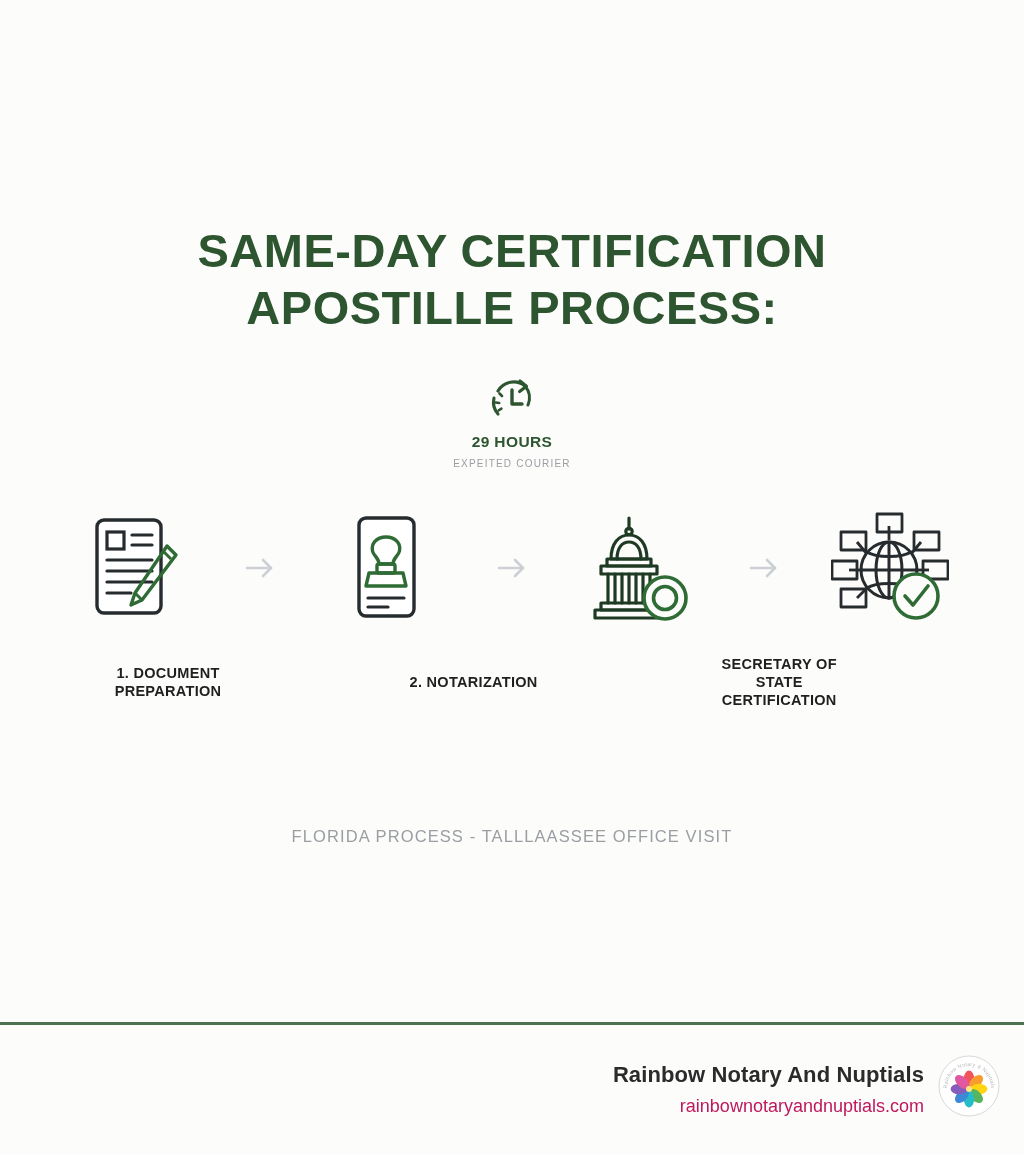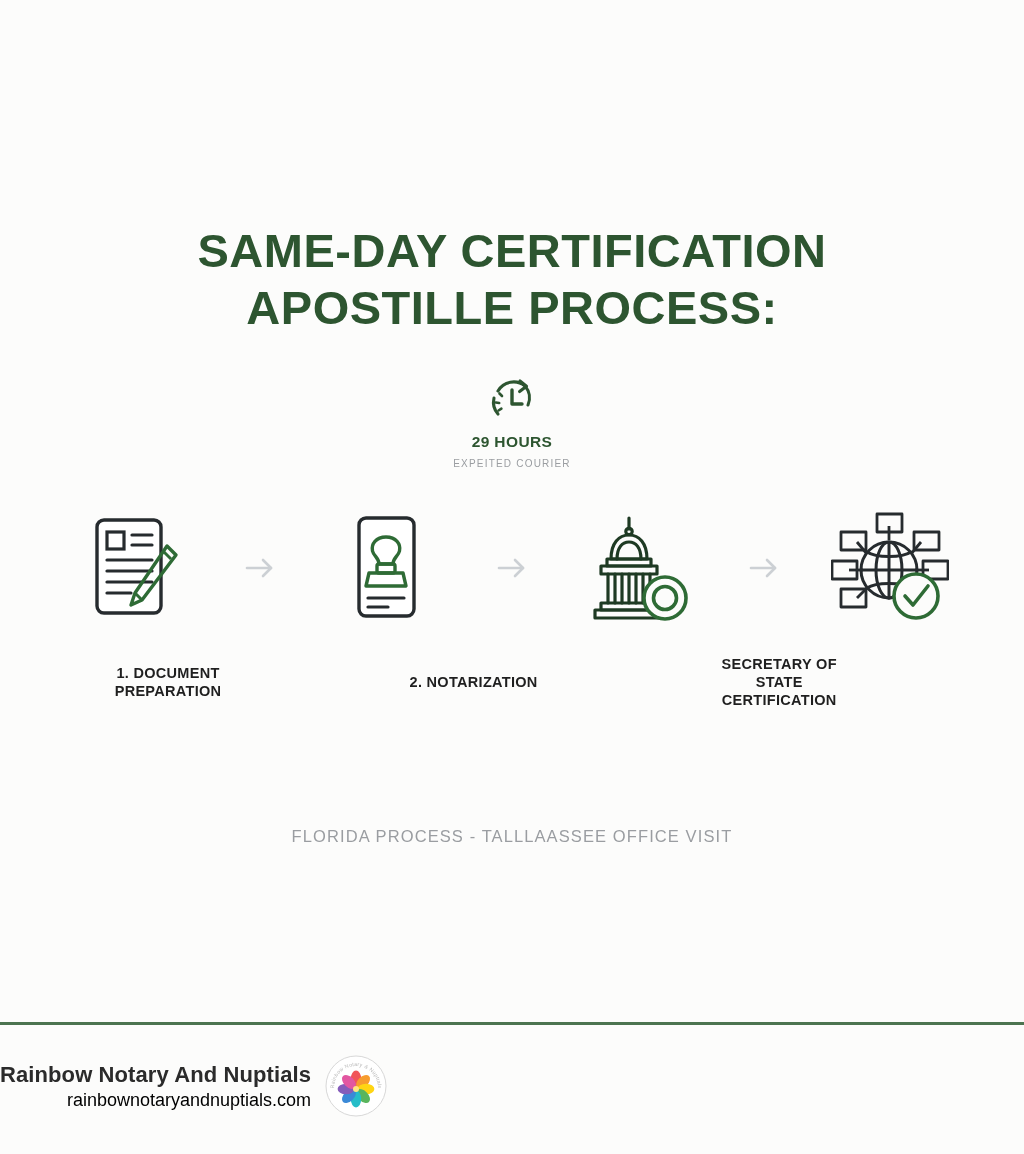--- a/index.html
+++ b/index.html
@@ -141,36 +141,37 @@
 
   
   .footer {
     position: absolute;
     top: 1055px;
     left: 0;
     width: 1024px;
     height: 90px;
     display: flex;
     align-items: flex-start;
+    justify-content: flex-end;
     padding-right: 24px;
     box-sizing: border-box;
   }
   .footer-text {
     text-align: right;
     padding-top: 7px;
   }
   .footer-brand {
     color: #2b2b2b;
     font-weight: bold;
     font-size: 22px;
     letter-spacing: 0.1px;
   }
   .footer-url {
-    margin-top: 2px;
-    color: #000000;
+    margin-top: 8px;
+    color: #be185d;
     font-size: 18px;
   }
   .footer-logo {
     margin-left: 14px;
     width: 62px;
     height: 62px;
     flex: 0 0 auto;
   }
 </style>
 </head>

